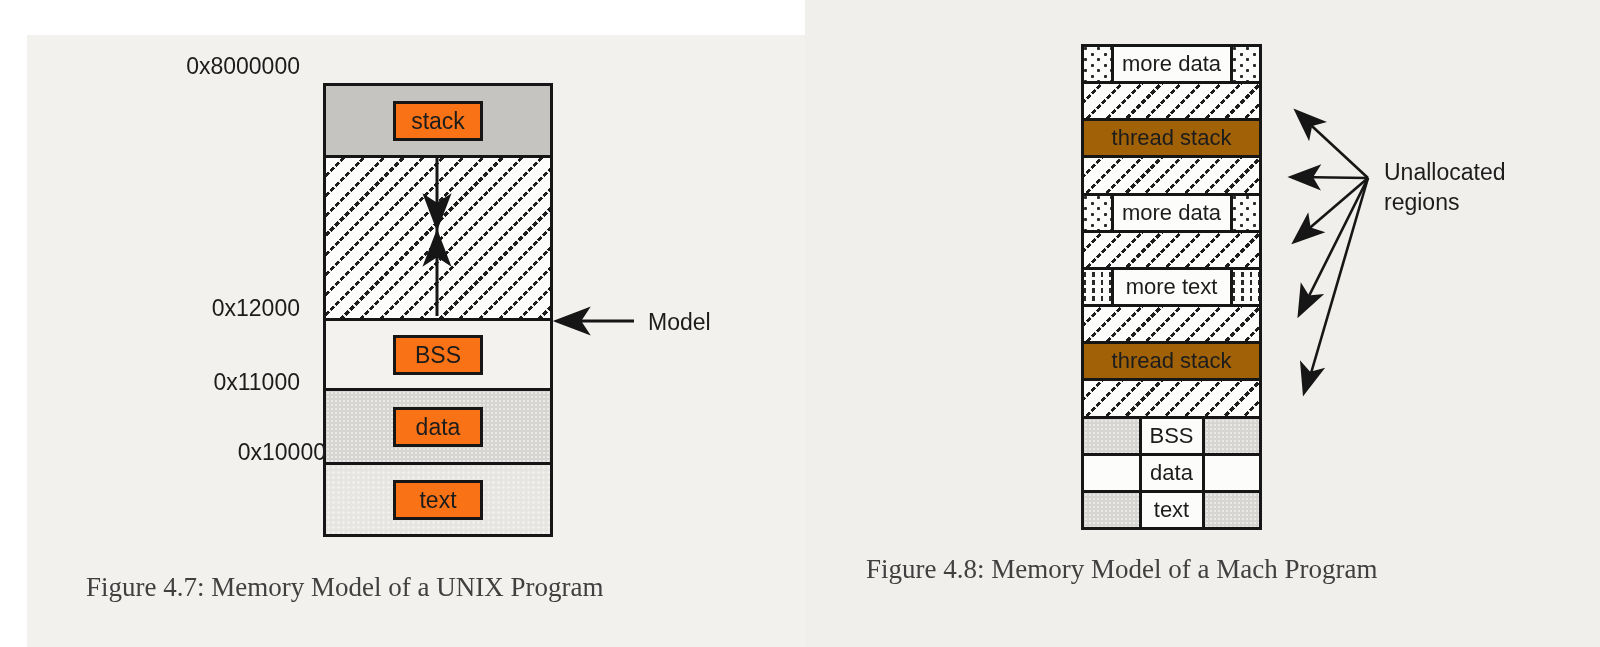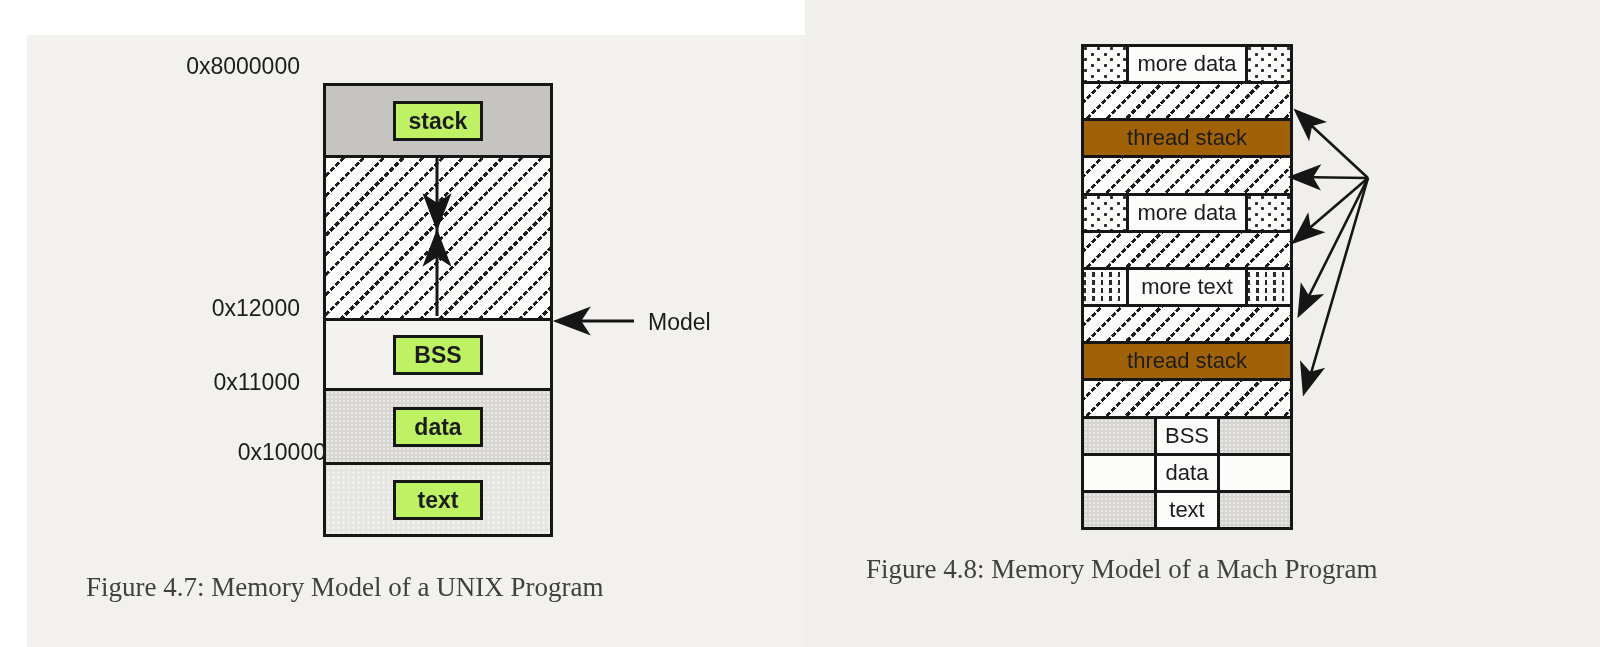--- a/index.html
+++ b/index.html
@@ -19,22 +19,22 @@
   .uregion{box-sizing:border-box;display:flex;align-items:center;justify-content:center;}
   .uregion + .uregion{border-top:3px solid #161616;}
   .r-stack{height:69px;background:#c5c4c1;}
   .r-hole{height:163px;}
   .r-bss{height:70px;background:#f3f2ee;}
   .r-data{height:74px;background:#d6d5d2;
     background-image:radial-gradient(rgba(255,255,255,.5) 1px, transparent 1.5px);background-size:4px 4px;}
   .r-text{height:72px;background:#e6e5e1;
     background-image:radial-gradient(rgba(255,255,255,.45) 1px, transparent 1.5px);background-size:5px 5px;}
   .tag{
-    border:3px solid #161616;background:#bef264;min-width:62px;text-align:center;
-    padding:3px 11px;font-size:23px;line-height:28px;font-weight:bold;
+    border:3px solid #161616;background:#f97316;min-width:62px;text-align:center;
+    padding:3px 11px;font-size:23px;line-height:28px;
   }
 
   .hatch{
     background-color:#fdfdfc;
     background-image:
       repeating-linear-gradient(45deg, rgba(253,253,252,.95) 0 2px, rgba(253,253,252,0) 2px 7px),
       repeating-linear-gradient(135deg, transparent 0 11px, #1d1d1d 11px 14px);
   }
 
   .addr{
@@ -42,21 +42,21 @@
   }
   .addr-top{top:54px;}
   .addr-break{top:296px;}
   .addr-bss{top:370px;}
   .addr-data{top:440px;padding-left:26px;}
 
   .break-label{position:absolute;left:648px;top:309px;font-size:23px;z-index:3;}
 
   
   .mach-box{
-    position:absolute;left:1081px;top:44px;width:212px;height:486px;
+    position:absolute;left:1081px;top:44px;width:181px;height:486px;
     border:3px solid #161616;box-sizing:border-box;display:flex;flex-direction:column;
     background:#fcfcfb;z-index:2;
   }
   .mrow{flex:1 1 0;box-sizing:border-box;display:flex;align-items:stretch;min-height:0;}
   .mrow + .mrow{border-top:3px solid #161616;}
   .mrow.plain{align-items:center;justify-content:center;background:#a16207;}
   .mlabel{font-size:22px;}
   .side{flex:1 1 0;}
   .mlabel-cell{
     width:122px;box-sizing:border-box;border-left:3px solid #161616;border-right:3px solid #161616;
@@ -182,20 +182,24 @@
     </div>
     <div class="mrow">
       <div class="cell gray-cell"></div>
       <div class="cell mid">
         <span class="mlabel">text</span>
       </div>
       <div class="cell gray-cell"></div>
     </div>
   </div>
 
+  <div class="unalloc-label">
+    <div>Unallocated</div>
+    <div>regions</div>
+  </div>
 
   <div class="caption caption-mach">Figure 4.8: Memory Model of a Mach Program</div>
 
   <svg class="overlay" width="1600" height="647" viewBox="0 0 1600 647">
     <defs>
       <path id="ah" d="M0 0 L-30 -11.5 L-22.5 0 L-30 11.5 Z"></path>
       <path id="ah-s" d="M0 0 L-27 -10.5 L-20.5 0 L-27 10.5 Z"></path>
     </defs>
     <g stroke="#161616" stroke-width="3" fill="#161616">
 

